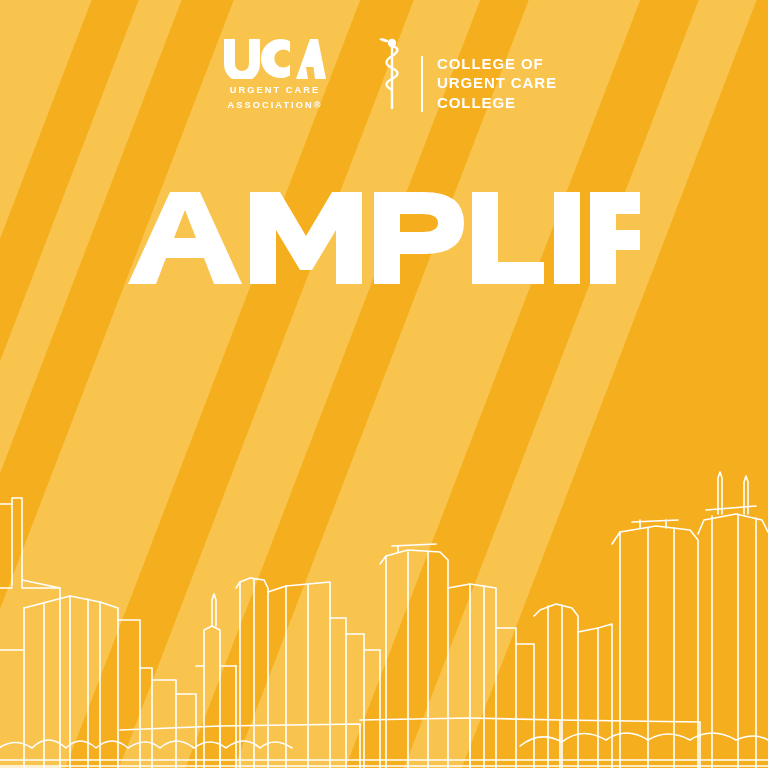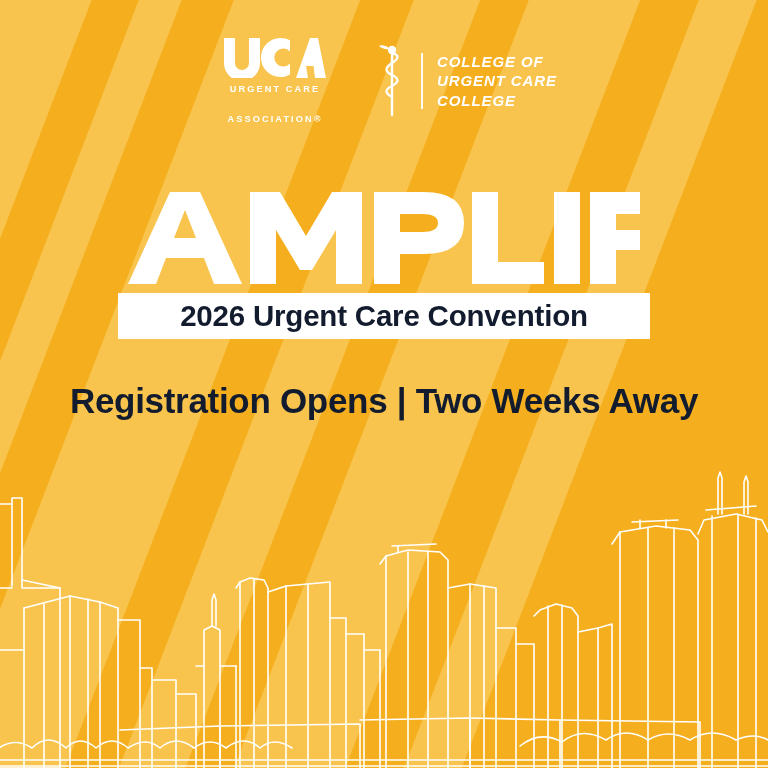--- a/index.html
+++ b/index.html
@@ -67,23 +67,22 @@
     font-size: 9.2px;
     font-weight: bold;
     letter-spacing: 2.1px;
     line-height: 13px;
     text-align: center;
     margin-top: 5px;
     white-space: nowrap;
   }
   .cucm-group {
     display: flex;
-    align-items: center;
+    align-items: flex-end;
     margin-left: 36px;
-    font-style: italic;
   }
   .rod-icon { display:block; }
   .vrule {
     width: 2px;
     height: 56px;
     background: #ffffff;
     opacity: .95;
     margin: 0 14px 0 12px;
   }
   .cucm-text {
@@ -250,21 +249,21 @@
     <div class="uca-logo">
       <svg class="uca-mark" width="106" height="42" viewBox="0 0 106 42" aria-hidden="true">
 
         <path d="M2 2 L13 2 L13 27 A7 7 0 0 0 27 27 L27 2 L38 2 L38 27 A18 18 0 0 1 2 27 Z" fill="#FFFFFF"></path>
 
         <path d="M68 4.5 A19.5 19.5 0 1 0 68 38.5 L68 27.5 A9 9 0 1 1 68 15.5 Z" fill="#FFFFFF"></path>
 
         <path d="M86 42 L74 42 L88 2 L96 2 L104 42 L93 42 L91.5 30 L84 30 Z" fill="#FFFFFF"></path>
       </svg>
       <div class="uca-sub">URGENT CARE</div>
-      <div class="uca-sub" style="margin-top:17px">ASSOCIATION®</div>
+      <div class="uca-sub" style="margin-top:2px">ASSOCIATION®</div>
     </div>
 
     <div class="cucm-group">
       <svg class="rod-icon" width="34" height="76" viewBox="0 0 34 76" aria-hidden="true">
         <g stroke="#FFFFFF" fill="none" stroke-width="2.4" stroke-linecap="round">
           <path d="M17 6 L17 72"></path>
           <path d="M17 10 q11 3 0 10 q-11 7 0 12 q11 5 0 11 q-11 5 0 11"></path>
         </g>
         <circle cx="17" cy="7" r="4.2" fill="#FFFFFF"></circle>
         <path d="M13 4 q-6 -3 -9 -1 q4 4 9 3 Z" fill="#FFFFFF"></path>
@@ -299,19 +298,15 @@
       </g>
       <g fill="#FDF6E4">
 
         <path d="M600 92 L636 0 L658 0 L622 92 Z"></path>
         <path d="M634 92 L670 0 L686 0 L650 92 Z"></path>
         <path d="M664 92 L700 0 L712 0 L676 92 Z"></path>
       </g>
     </svg>
   </div>
 
-  <div class="banner">
-    <span class="banner-text">2026 Urgent Care Convention</span>
-  </div>
-
-  <div class="tagline">Registration Opens | Two Weeks Away</div>
+
 
 </div>
 
 </body></html>

